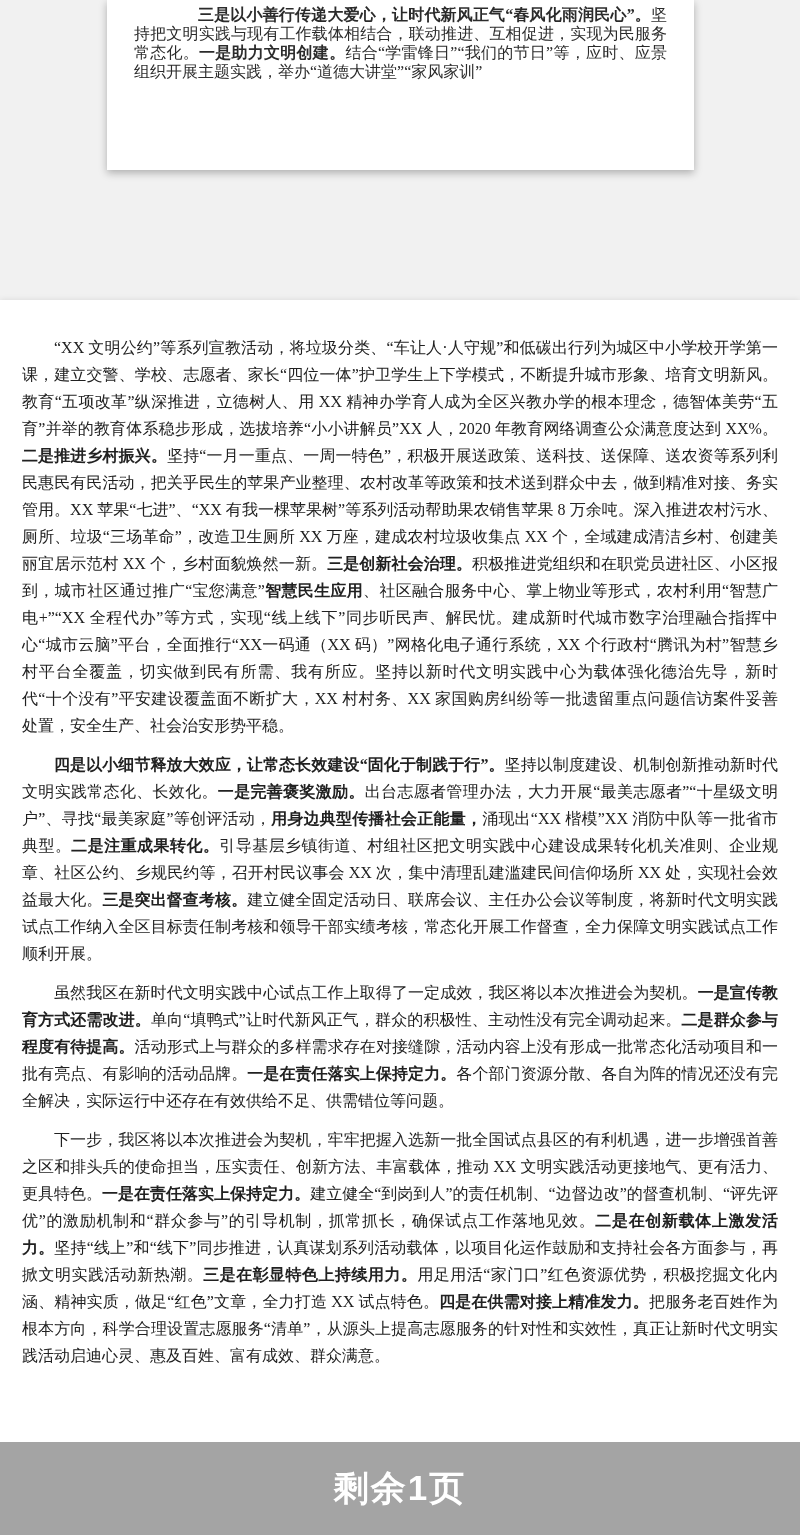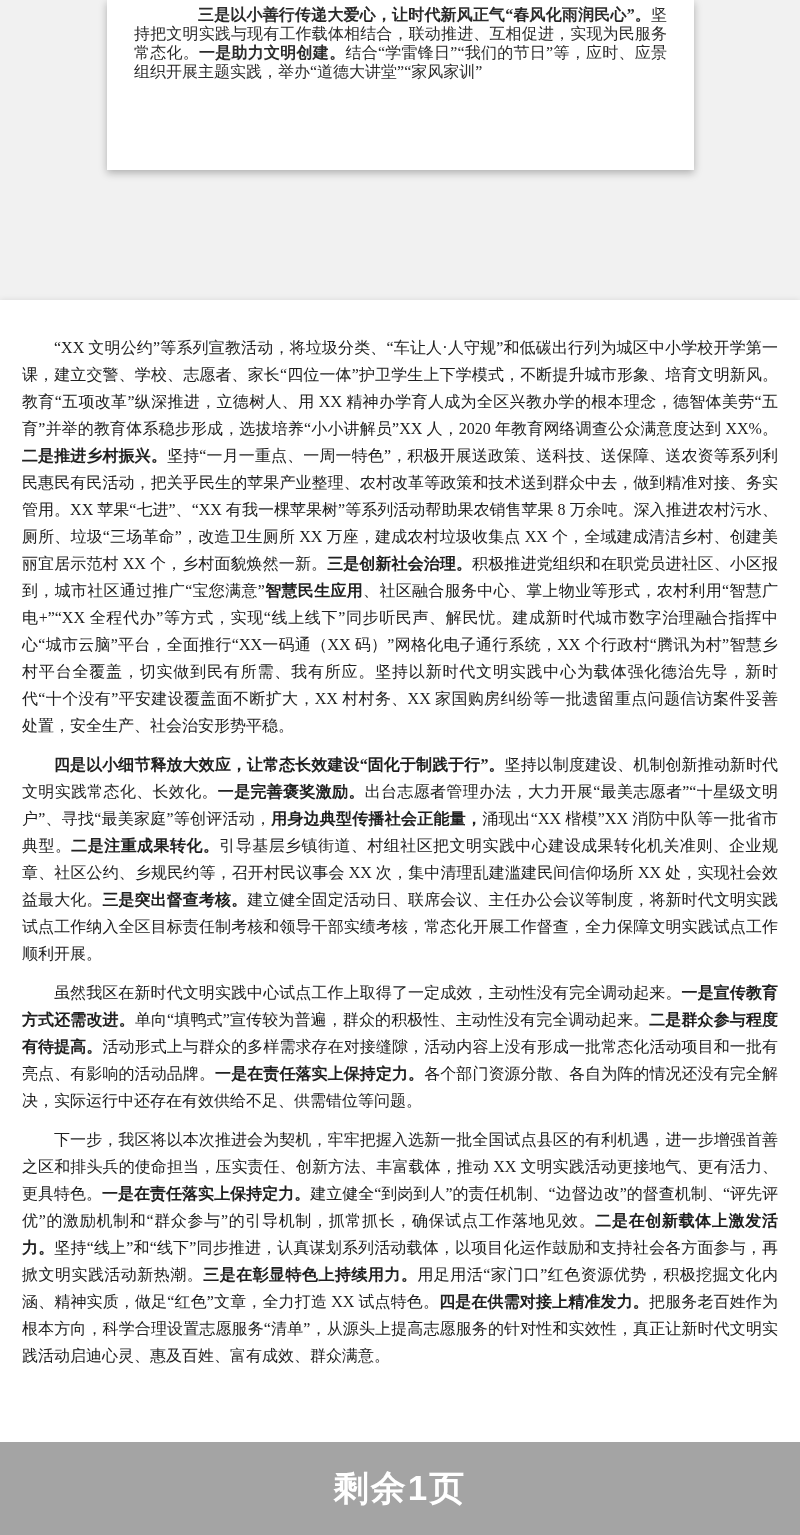--- a/index.html
+++ b/index.html
@@ -79,20 +79,20 @@
 <body>
 
 <div class="prev-page">
   <p class="prev-text"><span class="b">三是以小善行传递大爱心，让时代新风正气“春风化雨润民心”。</span><span>坚持把文明实践与现有工作载体相结合，联动推进、互相促进，实现为民服务常态化。</span><span class="b">一是助力文明创建。</span><span>结合“学雷锋日”“我们的节日”等，应时、应景组织开展主题实践，举办“道德大讲堂”“家风家训”</span></p>
 </div>
 
 <div class="main-page">
   <div class="doc-body">
       <p class="para"><span>“XX 文明公约”等系列宣教活动，将垃圾分类、“车让人·人守规”和低碳出行列为城区中小学校开学第一课，建立交警、学校、志愿者、家长“四位一体”护卫学生上下学模式，不断提升城市形象、培育文明新风。教育“五项改革”纵深推进，立德树人、用 XX 精神办学育人成为全区兴教办学的根本理念，德智体美劳“五育”并举的教育体系稳步形成，选拔培养“小小讲解员”XX 人，2020 年教育网络调查公众满意度达到 XX%。</span><span class="b">二是推进乡村振兴。</span><span>坚持“一月一重点、一周一特色”，积极开展送政策、送科技、送保障、送农资等系列利民惠民有民活动，把关乎民生的苹果产业整理、农村改革等政策和技术送到群众中去，做到精准对接、务实管用。XX 苹果“七进”、“XX 有我一棵苹果树”等系列活动帮助果农销售苹果 8 万余吨。深入推进农村污水、厕所、垃圾“三场革命”，改造卫生厕所 XX 万座，建成农村垃圾收集点 XX 个，全域建成清洁乡村、创建美丽宜居示范村 XX 个，乡村面貌焕然一新。</span><span class="b">三是创新社会治理。</span><span>积极推进党组织和在职党员进社区、小区报到，城市社区通过推广“宝您满意”</span><span class="b">智慧民生应用</span><span>、社区融合服务中心、掌上物业等形式，农村利用“智慧广电+”“XX 全程代办”等方式，实现“线上线下”同步听民声、解民忧。建成新时代城市数字治理融合指挥中心“城市云脑”平台，全面推行“XX一码通（XX 码）”网格化电子通行系统，XX 个行政村“腾讯为村”智慧乡村平台全覆盖，切实做到民有所需、我有所应。坚持以新时代文明实践中心为载体强化德治先导，新时代“十个没有”平安建设覆盖面不断扩大，XX 村村务、XX 家国购房纠纷等一批遗留重点问题信访案件妥善处置，安全生产、社会治安形势平稳。</span></p>
       <p class="para"><span class="b">四是以小细节释放大效应，让常态长效建设“固化于制践于行”。</span><span>坚持以制度建设、机制创新推动新时代文明实践常态化、长效化。</span><span class="b">一是完善褒奖激励。</span><span>出台志愿者管理办法，大力开展“最美志愿者”“十星级文明户”、寻找“最美家庭”等创评活动，</span><span class="b">用身边典型传播社会正能量，</span><span>涌现出“XX 楷模”XX 消防中队等一批省市典型。</span><span class="b">二是注重成果转化。</span><span>引导基层乡镇街道、村组社区把文明实践中心建设成果转化机关准则、企业规章、社区公约、乡规民约等，召开村民议事会 XX 次，集中清理乱建滥建民间信仰场所 XX 处，实现社会效益最大化。</span><span class="b">三是突出督查考核。</span><span>建立健全固定活动日、联席会议、主任办公会议等制度，将新时代文明实践试点工作纳入全区目标责任制考核和领导干部实绩考核，常态化开展工作督查，全力保障文明实践试点工作顺利开展。</span></p>
-      <p class="para"><span>虽然我区在新时代文明实践中心试点工作上取得了一定成效，主动性没有完全调动起来。</span><span class="b">一是宣传教育方式还需改进。</span><span>单向“填鸭式”宣传较为普遍，群众的积极性、主动性没有完全调动起来。</span><span class="b">二是群众参与程度有待提高。</span><span>活动形式上与群众的多样需求存在对接缝隙，活动内容上没有形成一批常态化活动项目和一批有亮点、有影响的活动品牌。</span><span class="b">一是在责任落实上保持定力。</span><span>各个部门资源分散、各自为阵的情况还没有完全解决，实际运行中还存在有效供给不足、供需错位等问题。</span></p>
+      <p class="para"><span>虽然我区在新时代文明实践中心试点工作上取得了一定成效，我区将以本次推进会为契机。</span><span class="b">一是宣传教育方式还需改进。</span><span>单向“填鸭式”让时代新风正气，群众的积极性、主动性没有完全调动起来。</span><span class="b">二是群众参与程度有待提高。</span><span>活动形式上与群众的多样需求存在对接缝隙，活动内容上没有形成一批常态化活动项目和一批有亮点、有影响的活动品牌。</span><span class="b">一是在责任落实上保持定力。</span><span>各个部门资源分散、各自为阵的情况还没有完全解决，实际运行中还存在有效供给不足、供需错位等问题。</span></p>
       <p class="para"><span>下一步，我区将以本次推进会为契机，牢牢把握入选新一批全国试点县区的有利机遇，进一步增强首善之区和排头兵的使命担当，压实责任、创新方法、丰富载体，推动 XX 文明实践活动更接地气、更有活力、更具特色。</span><span class="b">一是在责任落实上保持定力。</span><span>建立健全“到岗到人”的责任机制、“边督边改”的督查机制、“评先评优”的激励机制和“群众参与”的引导机制，抓常抓长，确保试点工作落地见效。</span><span class="b">二是在创新载体上激发活力。</span><span>坚持“线上”和“线下”同步推进，认真谋划系列活动载体，以项目化运作鼓励和支持社会各方面参与，再掀文明实践活动新热潮。</span><span class="b">三是在彰显特色上持续用力。</span><span>用足用活“家门口”红色资源优势，积极挖掘文化内涵、精神实质，做足“红色”文章，全力打造 XX 试点特色。</span><span class="b">四是在供需对接上精准发力。</span><span>把服务老百姓作为根本方向，科学合理设置志愿服务“清单”，从源头上提高志愿服务的针对性和实效性，真正让新时代文明实践活动启迪心灵、惠及百姓、富有成效、群众满意。</span></p>
     </div>
 </div>
 
 <div class="footer">
   <span>剩余1页</span>
 </div>
 
 </body></html>

